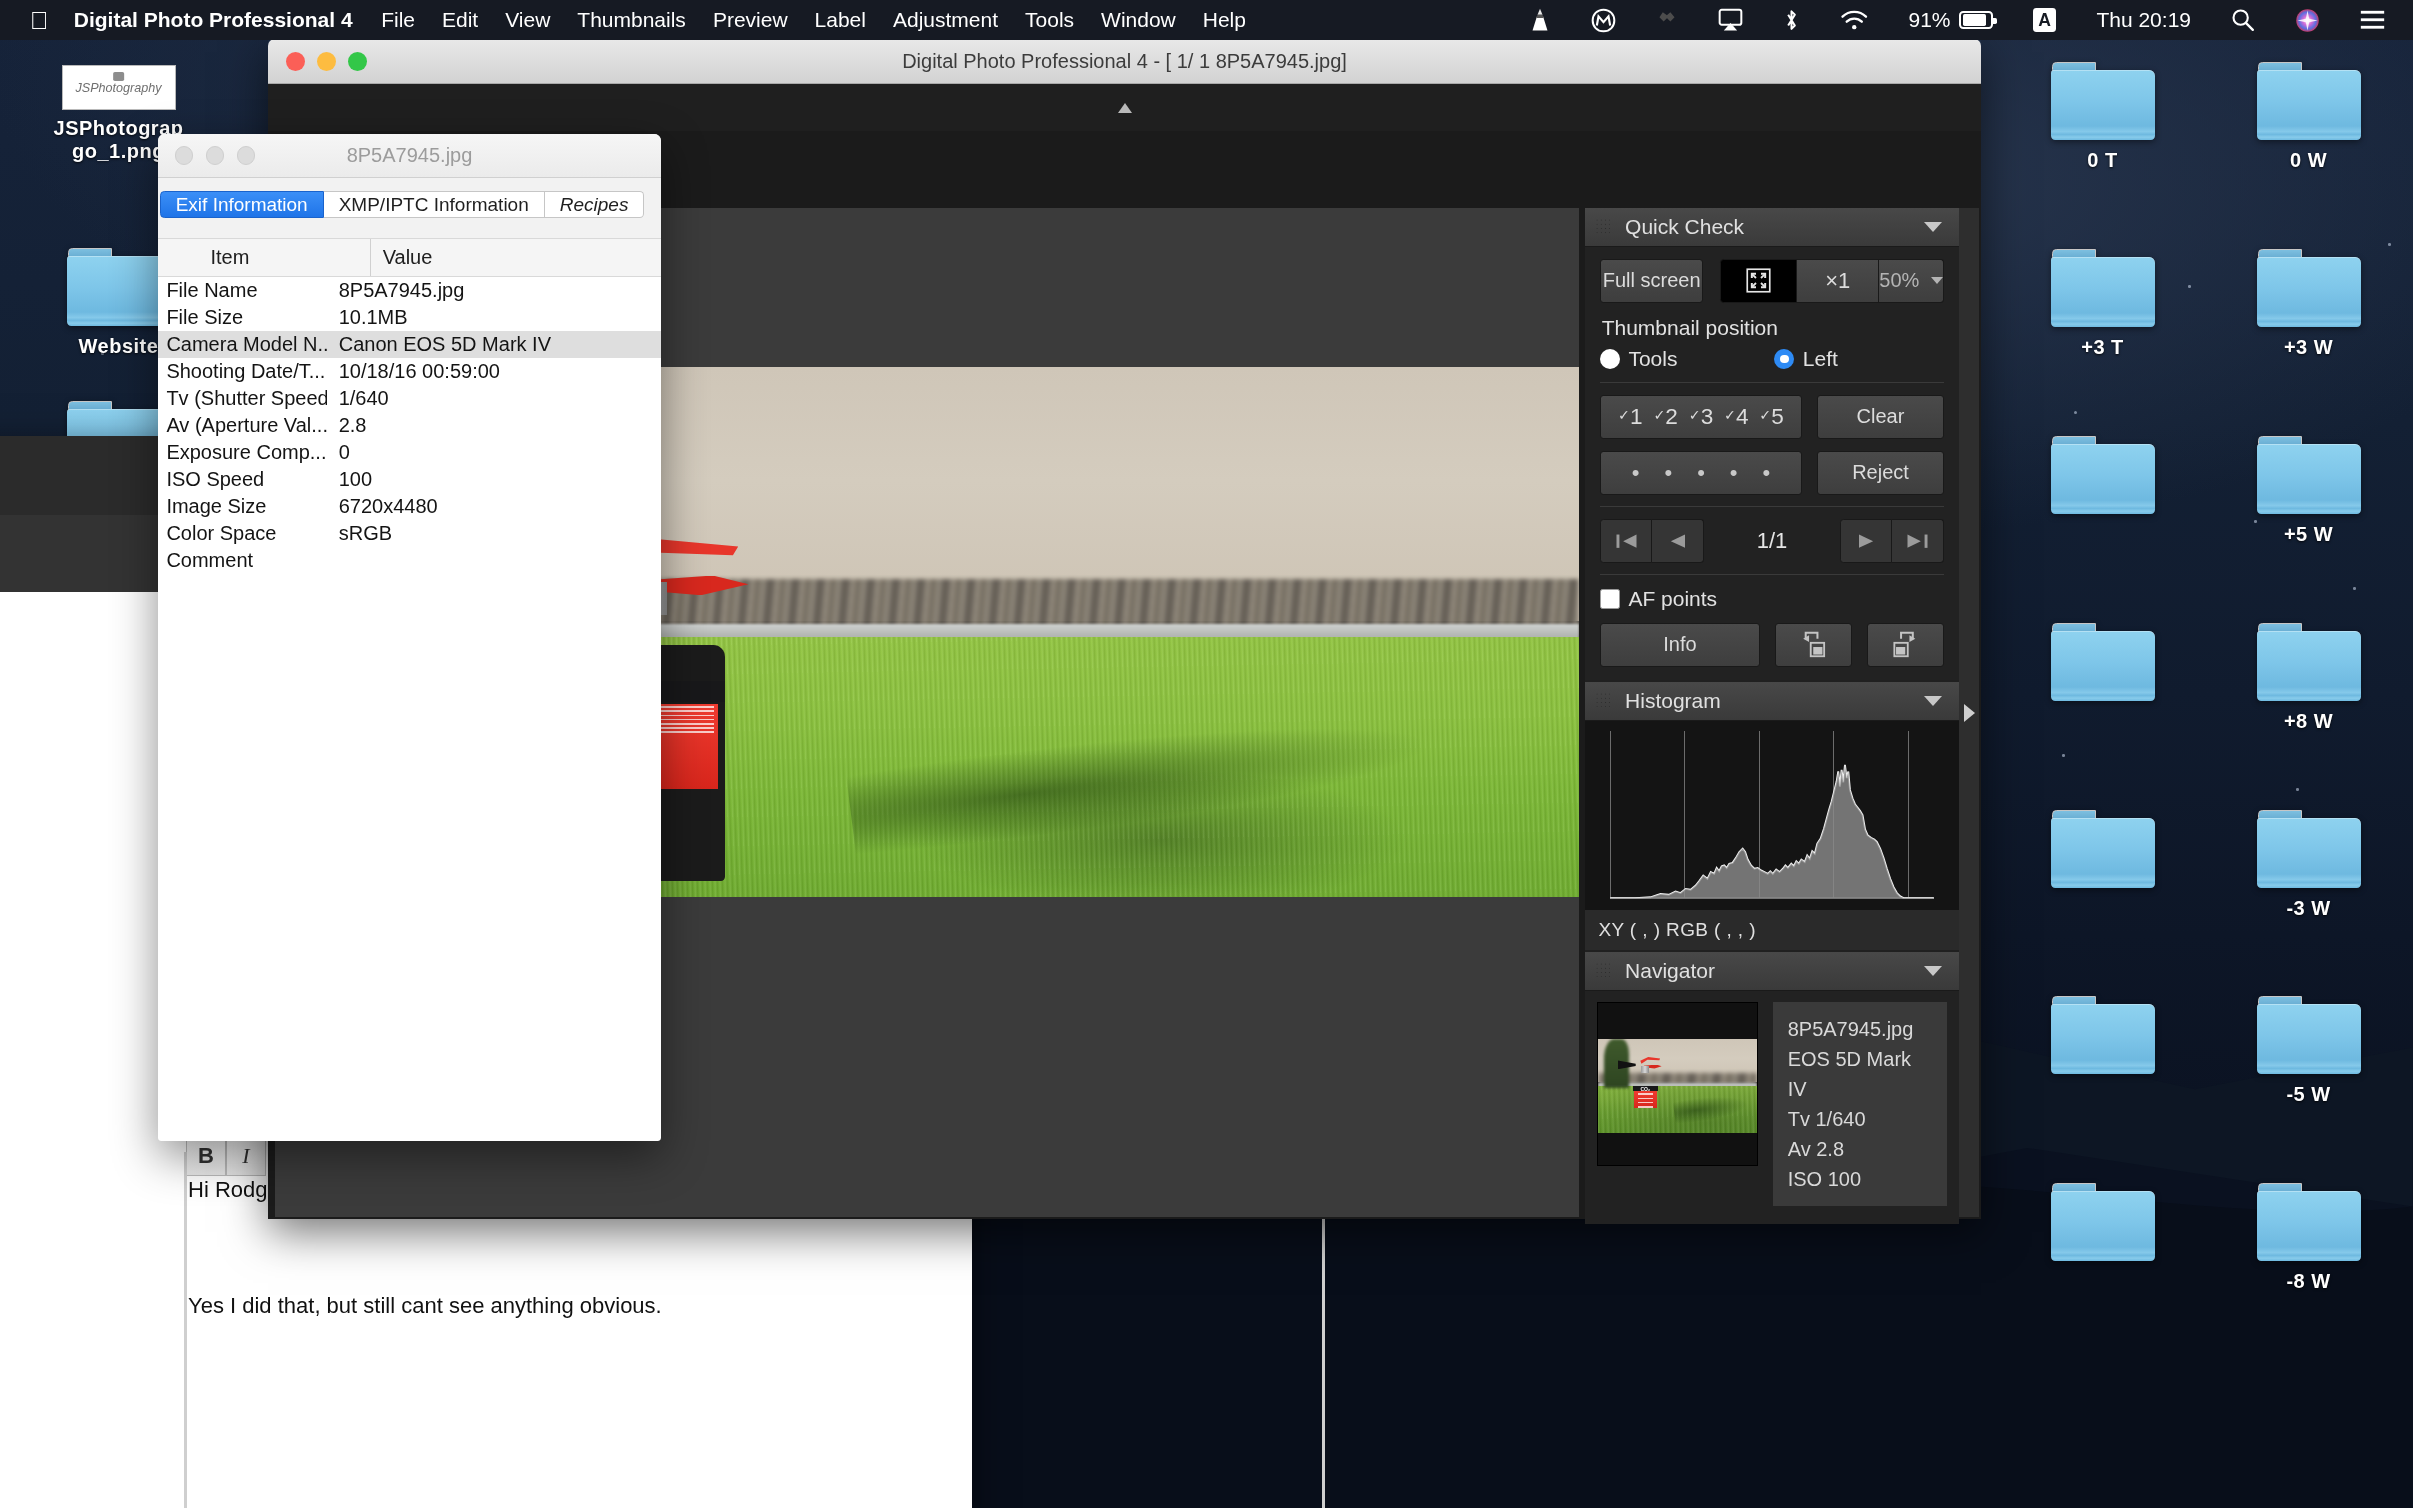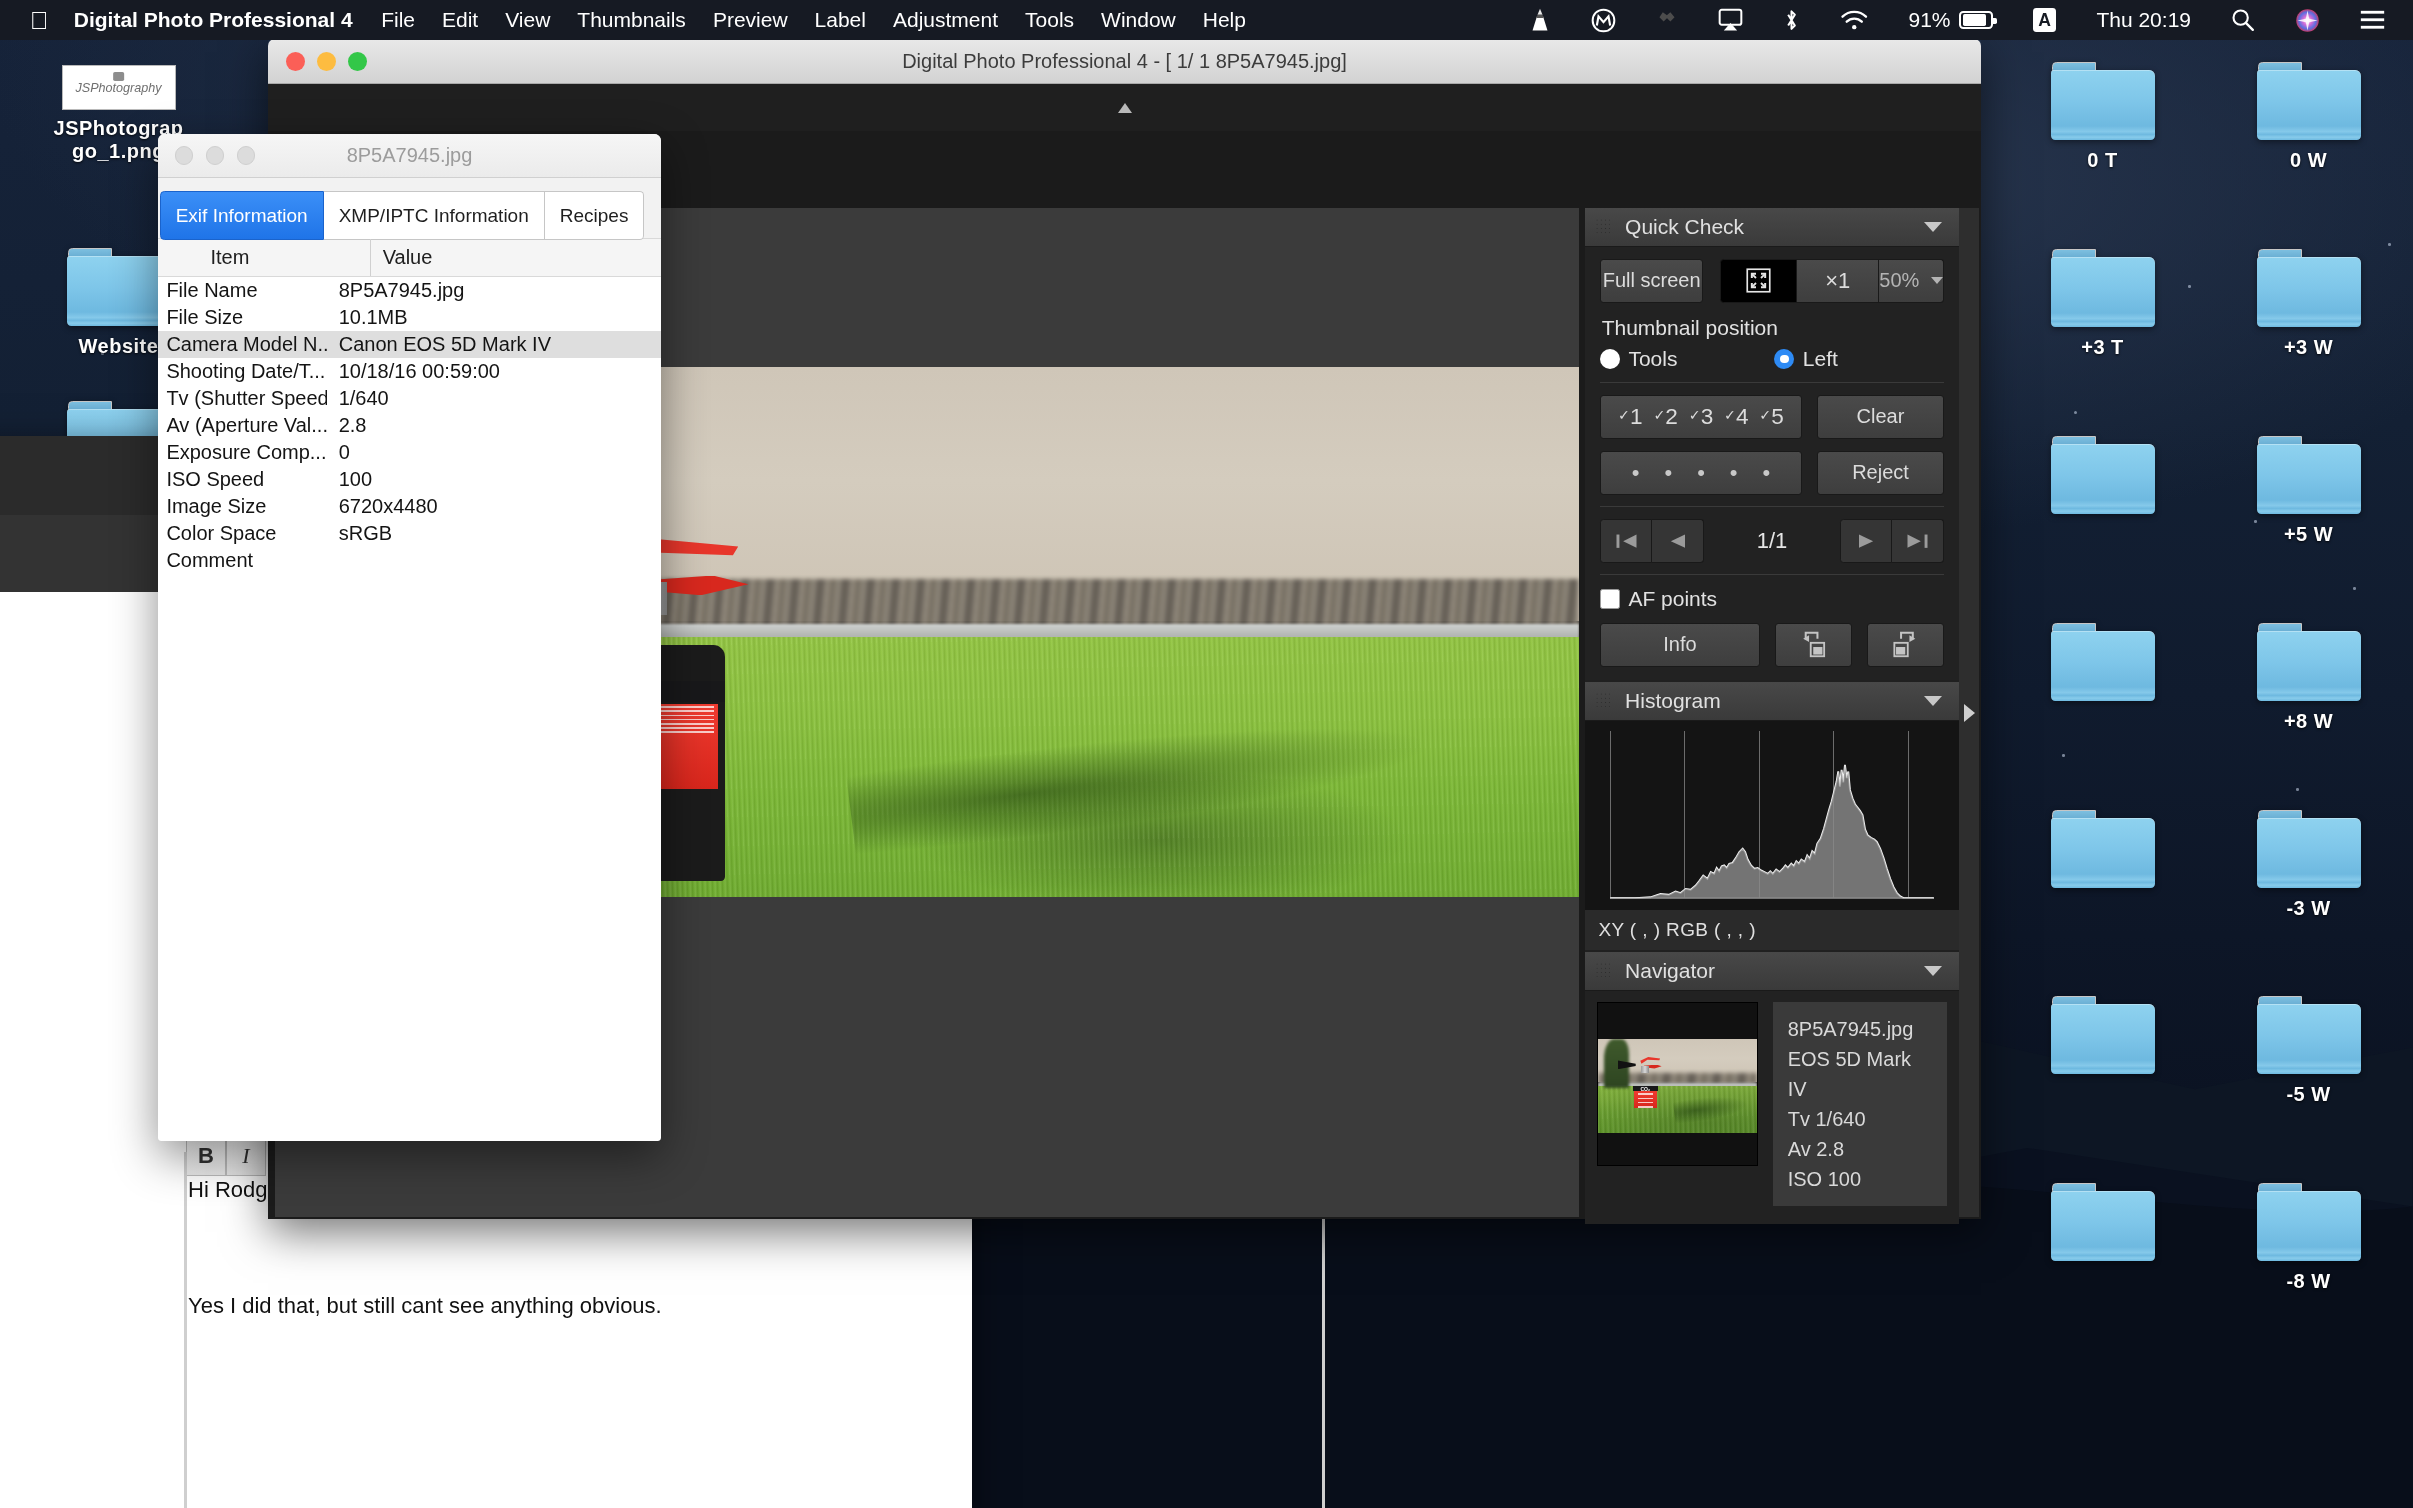--- a/index.html
+++ b/index.html
@@ -258,26 +258,26 @@
   #exifwin .tbar {
     height: 44px; background: linear-gradient(to bottom,#f6f6f6,#ebebeb);
     border-bottom:0.8px solid #d0d0d0; display:flex;align-items:center;position:relative;
   }
   #exifwin .tbar .dots { display:flex; gap:12.6px; margin-left:17px; }
   #exifwin .tbar .dot { width:18.4px;height:18.4px;border-radius:50%;background:#dcdcdc;border:0.8px solid #cfcfcf;}
   #exifwin .tbar .t { position:absolute;left:0;right:0;text-align:center;font-size:20px;color:#9c9c9c;}
   #exifwin .tabsrow { background:#f2f2f2; padding: 13.4px 0 0 0; height: 60px; }
   .tabs { display:flex; margin: 0 1.7px; }
   .tab {
-    height: 49px; border:0.8px solid #c6c6c6; background:#fff; color:#1f1f1f;
+    height: 27px; border:0.8px solid #c6c6c6; background:#fff; color:#1f1f1f;
     font-size: 19px; display:flex;align-items:center;justify-content:center; padding: 0 15px;
     border-left-width:0;
   }
   .tab:first-child { border-left-width:0.8px; border-radius:4.2px 0 0 4.2px; }
-  .tab:last-child { border-radius:0 4.2px 4.2px 0; }
+  .tab:last-child { border-radius:0 4.2px 4.2px 0;font-style:italic; }
   .tab.active { background: linear-gradient(to bottom,#3b8ff7,#1f74e8); color:#fff; border-color:#1a63cc; }
   .thead {
     display:flex; background:#f5f5f5; border-top:0.8px solid #d9d9d9; border-bottom:0.8px solid #d9d9d9;
     font-size:20px; color:#202020; height: 39px; align-items:center;padding-left:44px;
   }
   .thead .c1 { width: 169px; padding-left: 8.4px; border-right:0.8px solid #d0d0d0; height:100%; display:flex; align-items:center;}
   .thead .c2 { padding-left: 11.7px; }
   .trow { display:flex; font-size:20px; color:#141414; height: 27px; align-items:center; }
   .trow.alt { background:#dedede; }
   .trow .c1 { width: 169px; padding-left: 8.4px; white-space:nowrap; overflow:hidden;}

